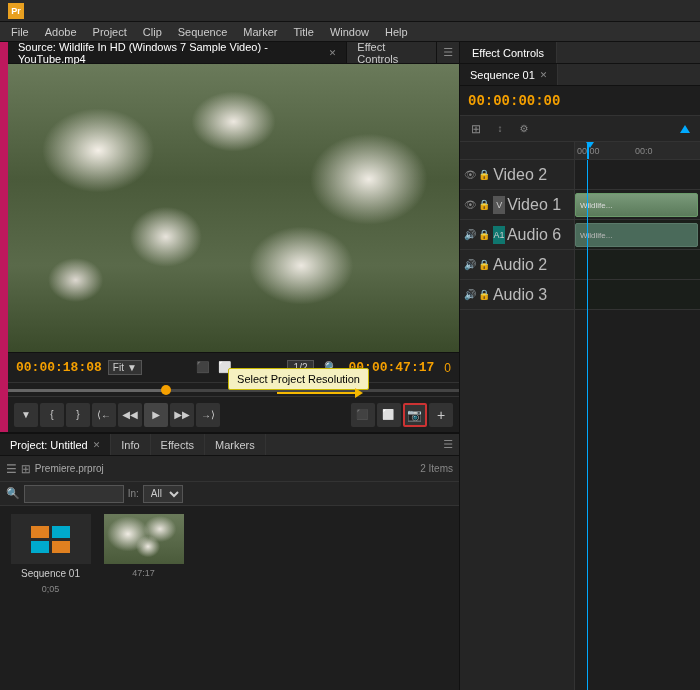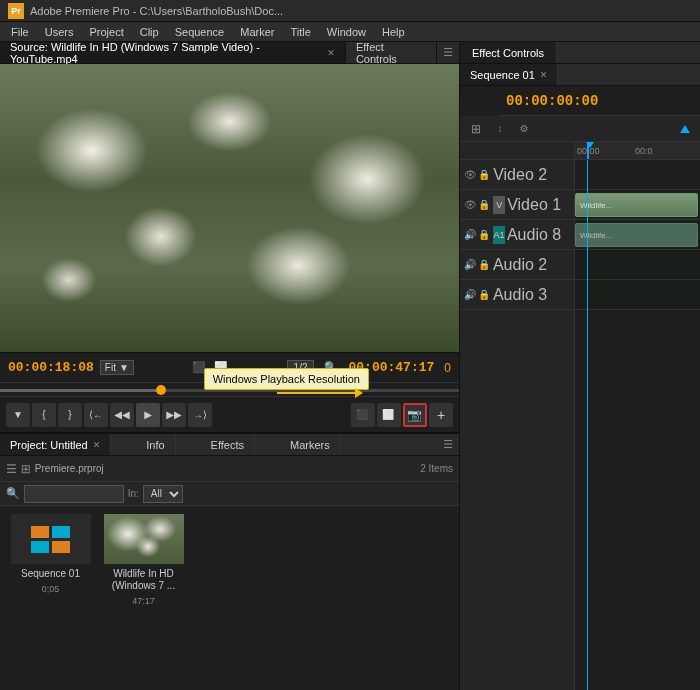--- a/index.html
+++ b/index.html
@@ -62,20 +62,21 @@
       flex-direction: column;
       border-right: 1px solid #111;
     }
 
     
     .source-monitor {
       height: 390px;
       display: flex;
       flex-direction: column;
       background: #be185d;
+      padding-left: 8px;
     }
     .panel-tabs {
       display: flex;
       background: #2a2a2a;
       border-bottom: 1px solid #111;
       height: 22px;
       align-items: center;
     }
     .panel-tab {
       padding: 3px 10px;
@@ -239,21 +240,20 @@
       display: flex;
       flex-direction: column;
       border-top: 2px solid #111;
     }
     .project-tabs {
       display: flex;
       background: #2a2a2a;
       height: 22px;
       align-items: center;
       border-bottom: 1px solid #111;
-      gap: 25px;
     }
     .project-tab {
       padding: 2px 10px;
       font-size: 11px;
       color: #ccc;
       cursor: pointer;
       height: 100%;
       display: flex; align-items: center;
       border-right: 1px solid #333;
     }
@@ -420,21 +420,20 @@
     }
     .seq-tab .close-x { margin-left: 5px; font-size: 9px; color: #888; }
 
     .seq-timecode-bar {
       background: #1e1e1e;
       height: 30px;
       display: flex;
       align-items: center;
       padding: 0 8px;
       border-bottom: 1px solid #333;
-      margin-left: 38px;
     }
     .seq-timecode {
       color: #f5a000;
       font-size: 14px;
       font-weight: bold;
       font-family: 'Courier New', monospace;
     }
 
     .seq-toolbar {
       background: #252525;
@@ -570,26 +569,25 @@
       pointer-events: none;
     }
   </style>
 </head>
 <body>
 
 <div class="title-bar">
   <div class="app-icon">
     <span>Pr</span>
   </div>
-  <span>Adobe Premiere Pro - C:\Users\BartholoBush\Doc...</span>
 </div>
 
 <div class="menu-bar">
   <span class="menu-item">File</span>
-  <span class="menu-item">Users</span>
+  <span class="menu-item">Adobe</span>
   <span class="menu-item">Project</span>
   <span class="menu-item">Clip</span>
   <span class="menu-item">Sequence</span>
   <span class="menu-item">Marker</span>
   <span class="menu-item">Title</span>
   <span class="menu-item">Window</span>
   <span class="menu-item">Help</span>
 </div>
 
 <div class="main-layout">
@@ -635,21 +633,21 @@
         <div style="position:absolute; top:6px; left: 0; right: 0; height: 3px; background: #444;">
           <div style="width:35%; height:100%; background:#666;"></div>
         </div>
         <div style="position:absolute; top:2px; left:35%; width:10px; height:10px; background:#f5a000; border-radius:50%; transform:translateX(-50%);"></div>
       </div>
 
       <div class="controls-bar tooltip-container">
 
         <div class="tooltip-arrow-container">
           <div class="tooltip-box">
-            <span>Windows Playback Resolution</span>
+            <span>Select Project Resolution</span>
           </div>
           <div style="position:relative; display:flex; align-items:center; margin-right:2px;">
             <div class="arrow-line">
               <div class="arrow-head"></div>
             </div>
           </div>
         </div>
 
         <button class="ctrl-btn">▼</button>
         <button class="ctrl-btn">{</button>
@@ -713,21 +711,20 @@
                 <div class="seq-block" style="background:#00aacc;"></div>
                 <div class="seq-block" style="background:#e08020;"></div>
               </div>
             </div>
             <span class="project-item-label">Sequence 01</span>
             <span class="project-item-duration">0;05</span>
           </div>
 
           <div class="project-item">
             <div class="wildlife-thumb"></div>
-            <span class="project-item-label">Wildlife In HD (Windows 7 ...</span>
             <span class="project-item-duration">47:17</span>
           </div>
         </div>
       </div>
     </div>
   </div>
 
   <div class="right-panel">
 
     <div class="effect-controls-panel">
@@ -785,21 +782,21 @@
             <span class="track-eye">👁</span>
             <span class="track-eye">🔒</span>
             <div class="v-label">V</div>
             <span class="track-name">Video 1</span>
           </div>
 
           <div class="track-header">
             <span class="track-eye">🔊</span>
             <span class="track-eye">🔒</span>
             <div class="v-label" style="background:#0f766e;text-align:center;">A1</div>
-            <span class="track-name">Audio 8</span>
+            <span class="track-name">Audio 6</span>
           </div>
 
           <div class="track-header">
             <span class="track-eye">🔊</span>
             <span class="track-eye">🔒</span>
             <span class="track-name">Audio 2</span>
           </div>
 
           <div class="track-header">
             <span class="track-eye">🔊</span>

